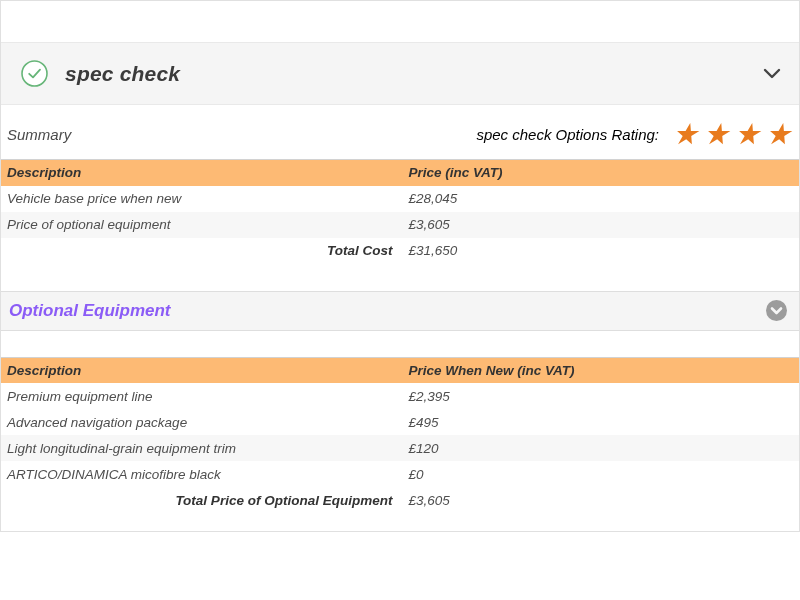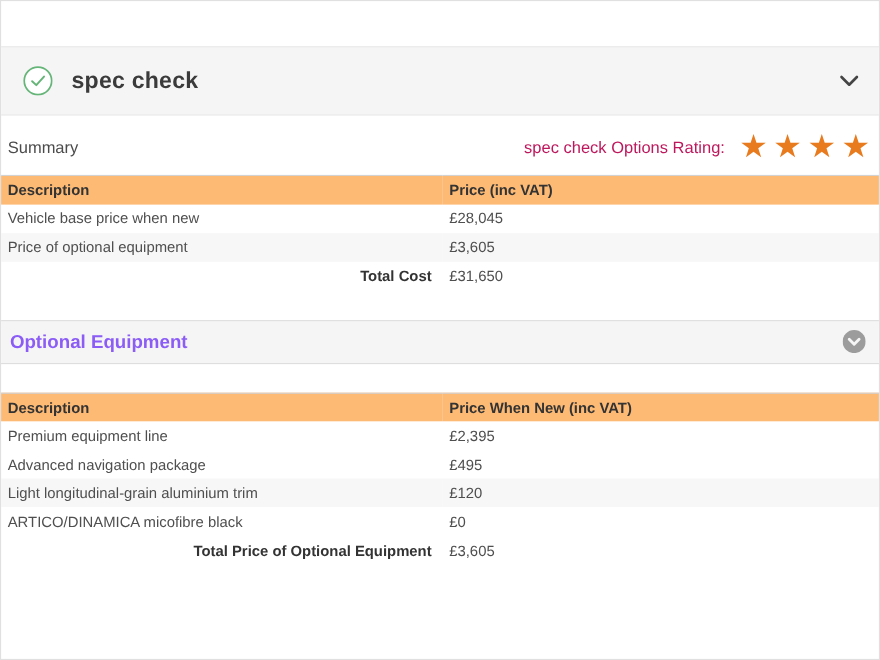--- a/index.html
+++ b/index.html
@@ -3,24 +3,25 @@
 <meta charset="utf-8">
 <style>
   * { box-sizing: border-box; margin: 0; padding: 0; }
   html, body { background: #fff; }
   body {
     width: 800px; height: 600px;
     font-family: "Liberation Sans", sans-serif;
     color: #4f4f4f;
   }
   .frame {
-    width: 800px; height: 600px;
+    width: 800px; height: 532px;
     border: 1px solid #e0e0e0;
     background: #fff;
     overflow: hidden;
+    font-style: italic;
   }
   .top-spacer { height: 41px; }
 
   
   .panel-header {
     height: 63px;
     background: #f5f5f5;
     border-top: 1px solid #e9e9e9;
     border-bottom: 1px solid #e9e9e9;
     display: flex; align-items: center;
@@ -35,21 +36,21 @@
   }
   .panel-chevron { margin-left: auto; display: flex; align-items: center; }
 
   
   .summary-bar {
     display: flex; align-items: center; justify-content: space-between;
     padding: 15px 8px 8px 6px;
   }
   .summary-label { font-size: 15px; color: #4c4c4c; }
   .rating-wrap { display: flex; align-items: center; }
-  .rating-label { font-size: 15px; color: #be185d; margin-right: 8px; }
+  .rating-label { font-size: 15px; color: #000000; margin-right: 8px; }
   .stars { display: flex; align-items: center; }
   .star {
     font-size: 29px; line-height: 1;
     margin-left: 5px;
   }
 
   
   table { width: 100%; border-collapse: collapse; font-size: 13.5px; color: #4f4f4f; table-layout: fixed; }
   col.c-desc { width: 50.3%; }
   thead th {
@@ -170,21 +171,21 @@
       <tbody>
         <tr>
           <td>Premium equipment line</td>
           <td>£2,395</td>
         </tr>
         <tr>
           <td>Advanced navigation package</td>
           <td>£495</td>
         </tr>
         <tr class="alt">
-          <td>Light longitudinal-grain aluminium trim</td>
+          <td>Light longitudinal-grain equipment trim</td>
           <td>£120</td>
         </tr>
         <tr>
           <td>ARTICO/DINAMICA micofibre black</td>
           <td>£0</td>
         </tr>
         <tr>
           <td class="total-label">Total Price of Optional Equipment</td>
           <td>£3,605</td>
         </tr>

